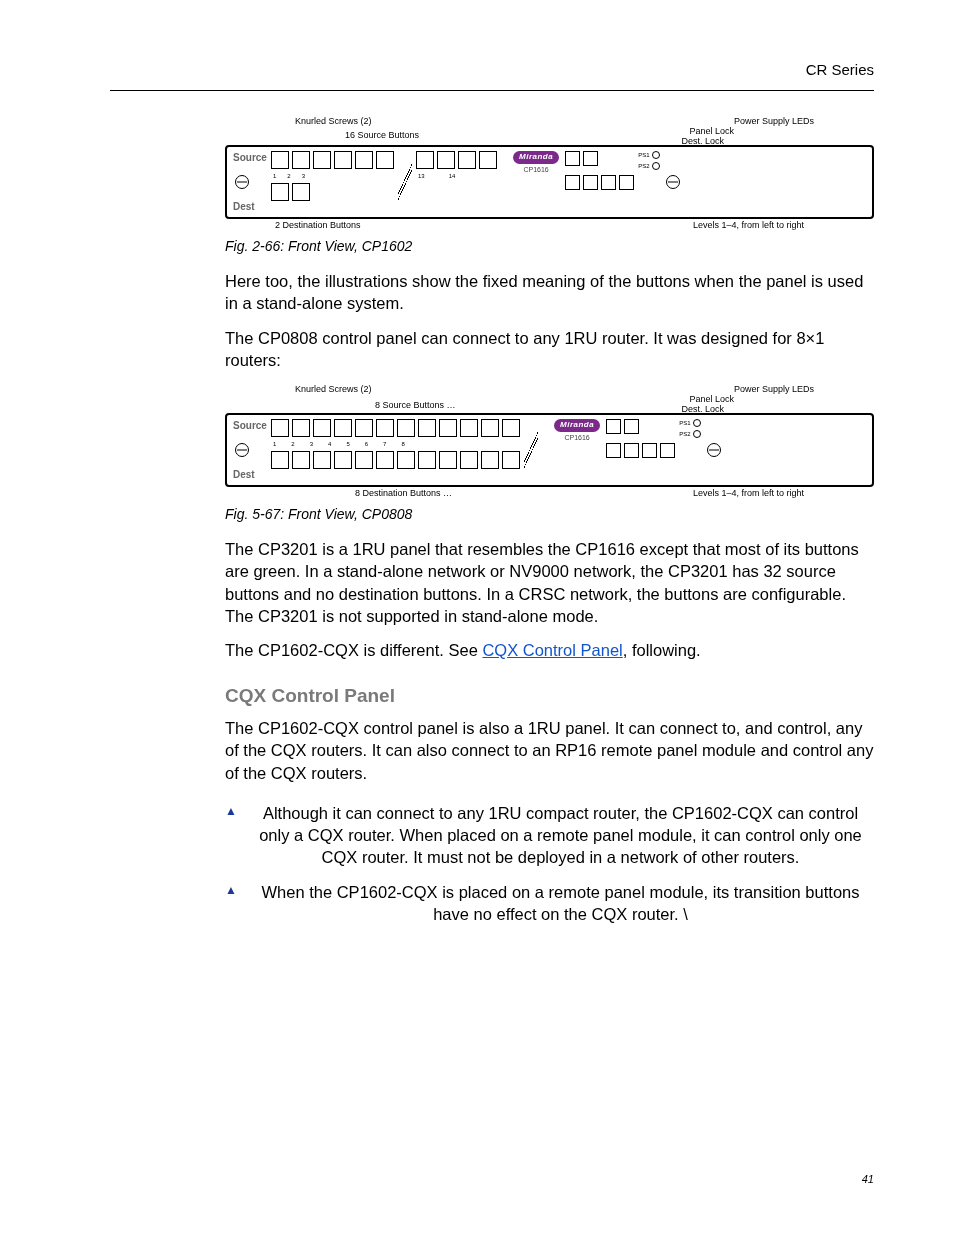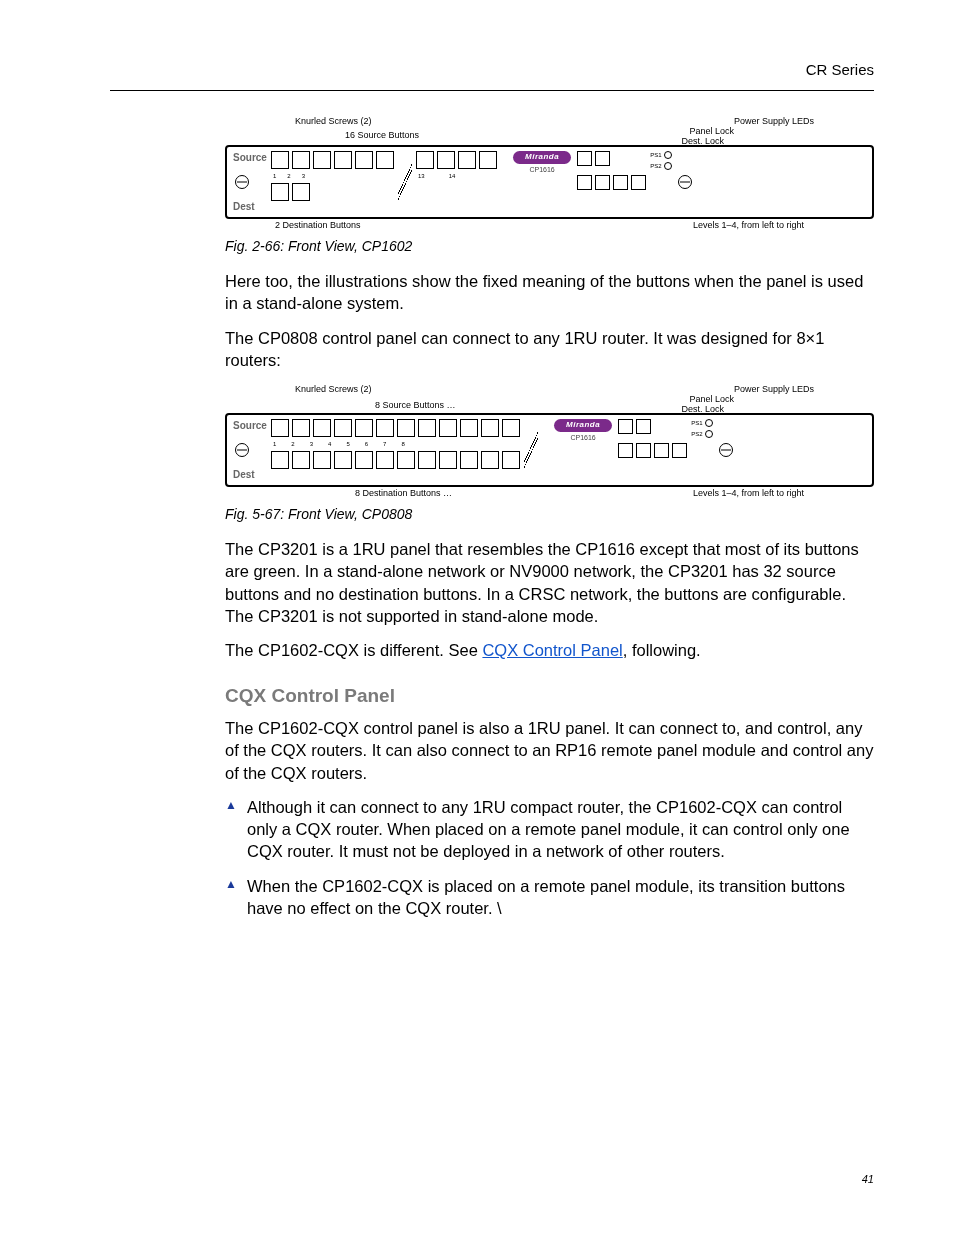--- a/index.html
+++ b/index.html
@@ -76,21 +76,21 @@
   }
   .brand-block {
     display: flex; flex-direction: column; align-items: center; gap: 1px;
     margin-right: 2px; margin-left: 2px;
   }
   .brand {
     background: #7b2a8a;
     color: #fff;
     font-size: 8px;
     font-weight: 700;
-    padding: 1px 12px;
+    padding: 1px 6px;
     border-radius: 7px;
     font-style: italic;
     letter-spacing: 0.5px;
   }
   .modelno { font-size: 7px; color: #444; }
   .led { width: 6px; height: 6px; border: 1px solid #000; border-radius: 50%; display: inline-block; }
   .led-stack { display: flex; flex-direction: column; gap: 3px; font-size: 6px; align-items: flex-end; }
   .led-row { display: flex; gap: 2px; align-items: center; }
   .fig-below { font-size: 9px; position: relative; height: 14px; }
   .callout {
@@ -105,21 +105,22 @@
   h3.section {
     color: #7a7a7a;
     font-size: 19px;
     font-weight: 700;
     margin: 22px 0 8px 0;
   }
   a.xref { color: #1155cc; text-decoration: underline; }
   ul.tri {
     list-style: none;
     padding: 0;
-    margin: 12px 0 0 0;
+    margin: 18px 0 0 0;
+    text-align: center;
   }
   ul.tri li {
     position: relative;
     padding-left: 22px;
     margin-bottom: 12px;
   }
   ul.tri li::before {
     content: "▲";
     position: absolute;
     left: 0;

